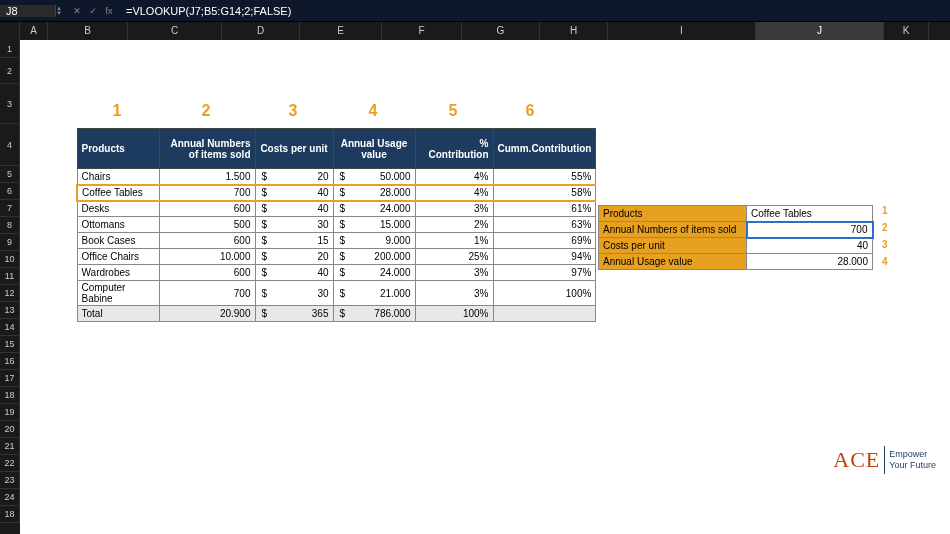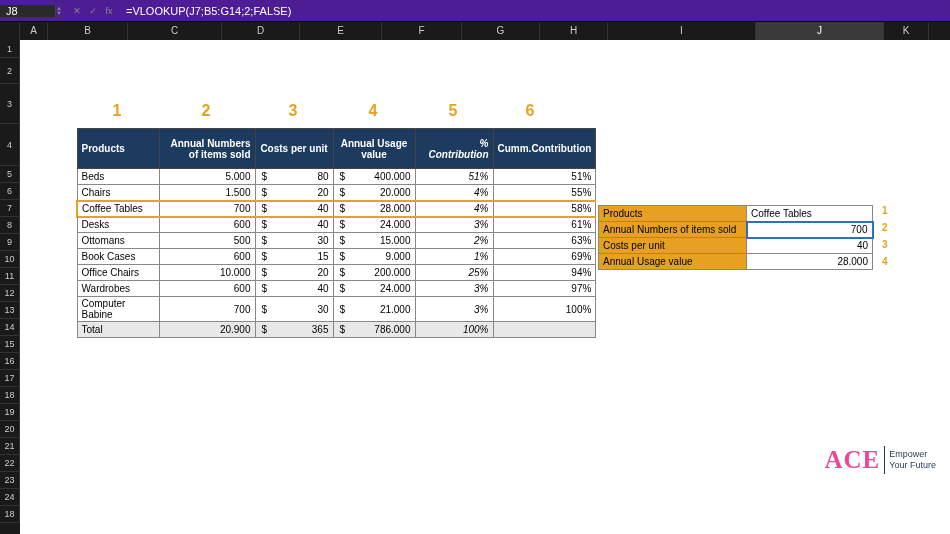--- a/index.html
+++ b/index.html
@@ -1,18 +1,18 @@
 <!DOCTYPE html>
 <html><head>
 <meta charset="utf-8">
 <style>
   * { box-sizing: border-box; margin: 0; padding: 0; }
   body { font-family: Arial, sans-serif; background: #000; width: 950px; height: 534px; overflow: hidden; }
   
-  .formula-bar { display: flex; align-items: center; background: #4c1d95; height: 22px; border-bottom: 1px solid #000; }
+  .formula-bar { display: flex; align-items: center; background: #0f172a; height: 22px; border-bottom: 1px solid #000; }
   .fb-cell-ref { width: 56px; color: #fff; font-size: 11px; padding: 0 6px; background: #2a2a2a; border-right: 1px solid #444; }
   .fb-icons { display: flex; align-items: center; gap: 2px; padding: 0 4px; }
   .fb-icon { width: 14px; height: 14px; display: flex; align-items: center; justify-content: center; color: #888; font-size: 9px; }
   .fb-arrows { display: flex; flex-direction: column; margin-right: 4px; }
   .fb-arrow { font-size: 6px; color: #888; line-height: 5px; }
   .fb-formula { flex: 1; color: #fff; font-size: 11px; padding: 0 6px; }
   
   .column-headers { display: flex; background: #1a1a1a; height: 18px; }
   .row-col-corner { width: 20px; background: #1a1a1a; border-right: 1px solid #333; }
   .col-head { text-align: center; color: #ccc; font-size: 10px; line-height: 18px; border-right: 1px solid #333; background: #1a1a1a; }
@@ -43,41 +43,41 @@
   .top-numbers { position: absolute; top: 62px; display: flex; }
   .top-num { text-align: center; color: #e8a020; font-weight: bold; font-size: 16px; }
   
   .main-table { position: absolute; top: 88px; left: 56px; border-collapse: collapse; font-size: 10px; }
   .main-table th { background: #1d3a5f; color: #fff; font-weight: bold; font-size: 10px; padding: 6px 4px; border: 1px solid #444; height: 40px; }
   .main-table td { border: 1px solid #888; padding: 1px 4px; height: 16px; background: #fff; }
   .main-table .col-prod { width: 82px; text-align: left; }
   .main-table .col-num { width: 96px; text-align: right; }
   .main-table .col-cost { width: 78px; }
   .main-table .col-usage { width: 82px; }
-  .main-table .col-pct { width: 78px; text-align: right; font-style: italic; }
+  .main-table .col-pct { width: 78px; text-align: right; }
   .main-table .col-cum { width: 76px; text-align: right; }
   .curr-cell { display: flex; justify-content: space-between; }
   .curr-sym { padding-left: 2px; }
   .curr-val { text-align: right; }
   .main-table tr.total td { background: #e8e8e8; margin-left: 47px; }
   .main-table tr.hl td { border-top: 2px solid #e8a020; border-bottom: 2px solid #e8a020; background: #fff; }
   .main-table tr.hl td:first-child { border-left: 2px solid #e8a020; }
   
   .lookup-table { position: absolute; top: 165px; left: 578px; border-collapse: collapse; font-size: 10px; }
   .lookup-table td { border: 1px solid #888; height: 16px; padding: 1px 4px; }
   .lookup-table .lk-label { width: 148px; background: #e8a020; text-align: left; }
   .lookup-table .lk-val { width: 126px; text-align: right; background: #fff; }
   .lookup-table .lk-val.left { text-align: left; }
   .lookup-table .lk-val.selected { border: 2px solid #2b6fc7; }
   
   .side-nums { position: absolute; left: 858px; top: 165px; font-size: 10px; color: #e8a020; font-weight: bold; }
   .side-nums div { height: 17px; padding-left: 4px; }
   
   .logo { position: absolute; right: 14px; bottom: 60px; display: flex; align-items: center; }
-  .logo-ace { color: #ec4899; font-size: 25px; font-weight: bold; letter-spacing: 1px; font-family: 'Times New Roman', serif; }
+  .logo-ace { color: #c2410c; font-size: 22px; font-weight: normal; letter-spacing: 1px; font-family: 'Times New Roman', serif; }
   .logo-bar { width: 1px; height: 28px; background: #1d3a5f; margin: 0 4px; }
   .logo-txt { color: #1d3a5f; font-size: 9px; line-height: 11px; }
 </style>
 </head>
 <body>
 
 <div class="formula-bar">
   <div class="fb-cell-ref">J8</div>
   <div class="fb-arrows">
     <span class="fb-arrow">▲</span>
@@ -152,50 +152,32 @@
           <th class="col-prod">Products</th>
           <th class="col-num">Annual Numbers of items sold</th>
           <th class="col-cost">Costs per unit</th>
           <th class="col-usage">Annual Usage value</th>
           <th class="col-pct">% Contribution</th>
           <th class="col-cum">Cumm.Contribution</th>
         </tr>
       </thead>
       <tbody id="main-tbody">
           <tr>
-            <td class="col-prod">Beds</td>
-            <td class="col-num">5.000</td>
-            <td class="col-cost">
-              <div class="curr-cell">
-                <span class="curr-sym">$</span>
-                <span class="curr-val">80</span>
-              </div>
-            </td>
-            <td class="col-usage">
-              <div class="curr-cell">
-                <span class="curr-sym">$</span>
-                <span class="curr-val">400.000</span>
-              </div>
-            </td>
-            <td class="col-pct">51%</td>
-            <td class="col-cum">51%</td>
-          </tr>
-          <tr>
             <td class="col-prod">Chairs</td>
             <td class="col-num">1.500</td>
             <td class="col-cost">
               <div class="curr-cell">
                 <span class="curr-sym">$</span>
                 <span class="curr-val">20</span>
               </div>
             </td>
             <td class="col-usage">
               <div class="curr-cell">
                 <span class="curr-sym">$</span>
-                <span class="curr-val">20.000</span>
+                <span class="curr-val">50.000</span>
               </div>
             </td>
             <td class="col-pct">4%</td>
             <td class="col-cum">55%</td>
           </tr>
           <tr class="hl">
             <td class="col-prod">Coffee Tables</td>
             <td class="col-num">700</td>
             <td class="col-cost">
               <div class="curr-cell">

